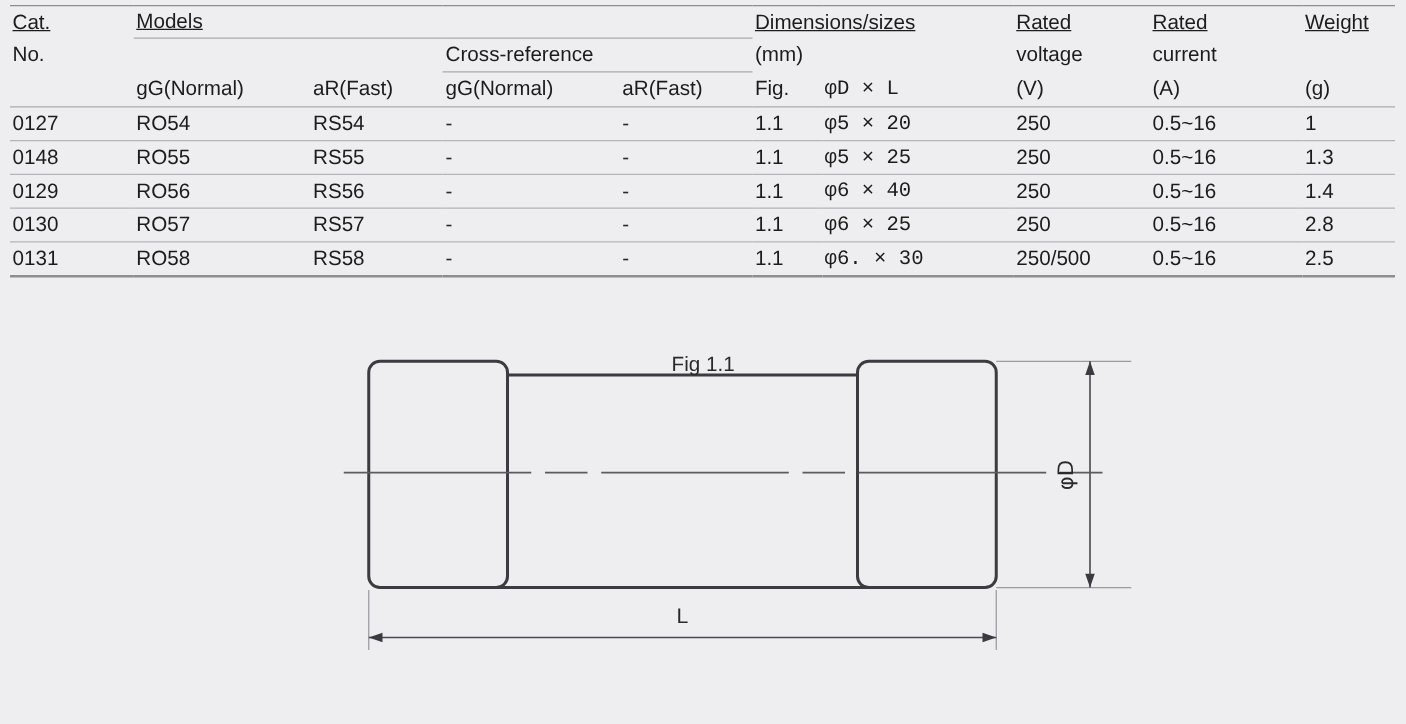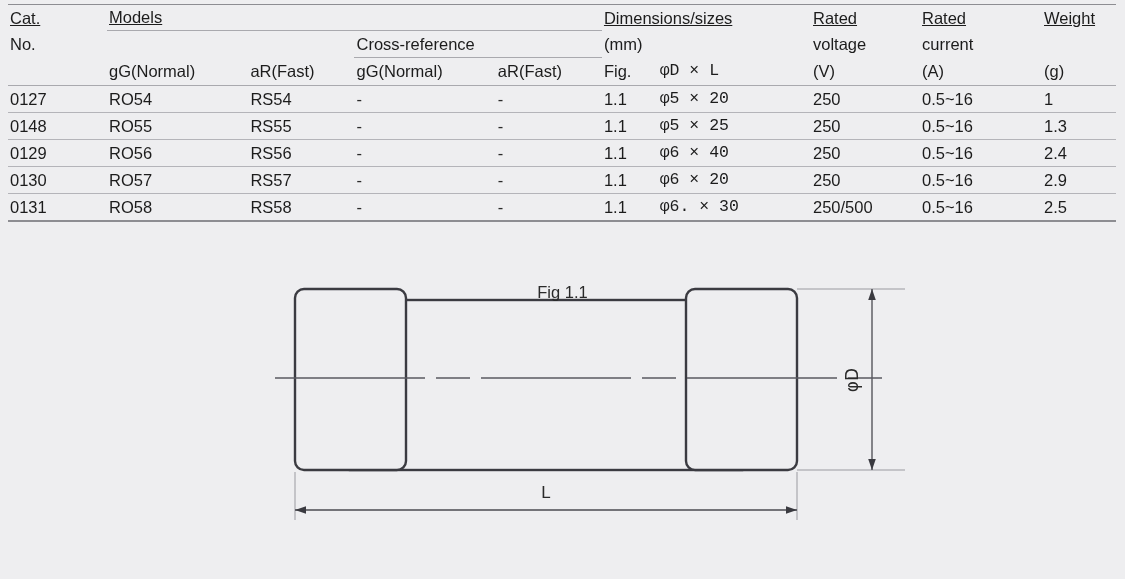--- a/index.html
+++ b/index.html
@@ -151,34 +151,34 @@
     <tr class="drow rowrule">
       <td class="pad-l">0129</td>
       <td class="pad-l">RO56</td>
       <td class="pad-l">RS56</td>
       <td class="pad-l dash">-</td>
       <td class="pad-l dash">-</td>
       <td class="pad-l">1.1</td>
       <td class="pad-l phi">φ6 × 40</td>
       <td class="pad-l">250</td>
       <td class="pad-l">0.5~16</td>
-      <td class="pad-l">2.4</td>
+      <td class="pad-l">1.4</td>
     </tr>
 
     <tr class="drow rowrule">
       <td class="pad-l">0130</td>
       <td class="pad-l">RO57</td>
       <td class="pad-l">RS57</td>
       <td class="pad-l dash">-</td>
       <td class="pad-l dash">-</td>
       <td class="pad-l">1.1</td>
-      <td class="pad-l phi">φ6 × 20</td>
-      <td class="pad-l">250</td>
-      <td class="pad-l">0.5~16</td>
-      <td class="pad-l">2.9</td>
+      <td class="pad-l phi">φ6 × 25</td>
+      <td class="pad-l">250</td>
+      <td class="pad-l">0.5~16</td>
+      <td class="pad-l">2.8</td>
     </tr>
 
     <tr class="drow botrule">
       <td class="pad-l">0131</td>
       <td class="pad-l">RO58</td>
       <td class="pad-l">RS58</td>
       <td class="pad-l dash">-</td>
       <td class="pad-l dash">-</td>
       <td class="pad-l">1.1</td>
       <td class="pad-l phi">φ6. × 30</td>

